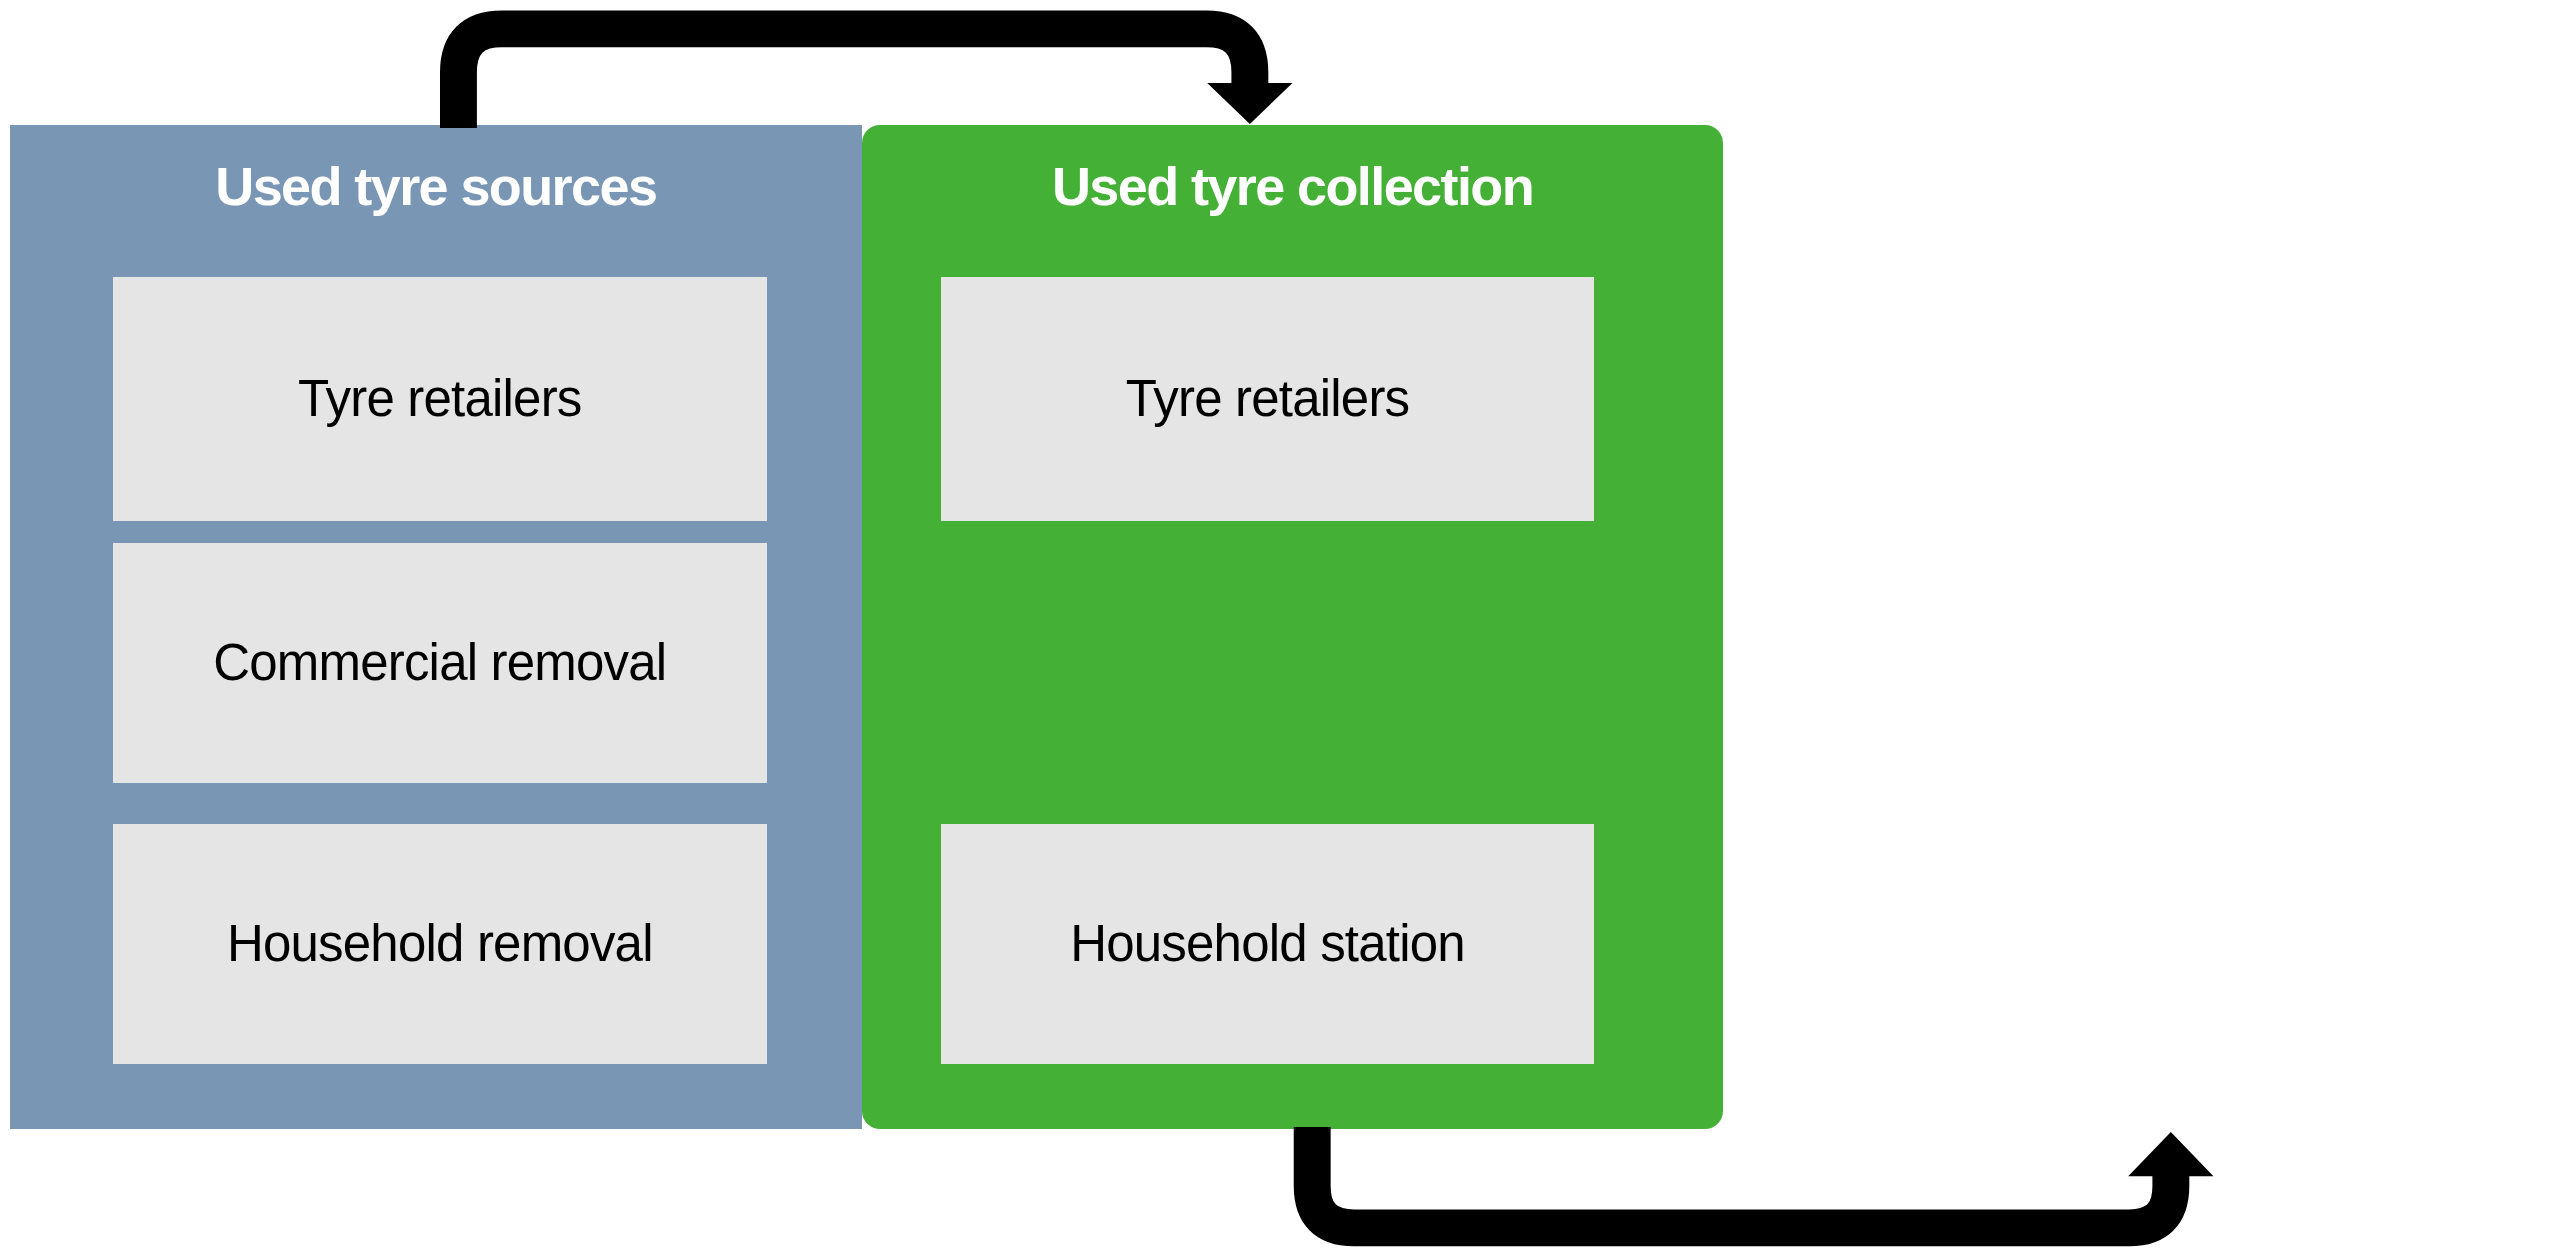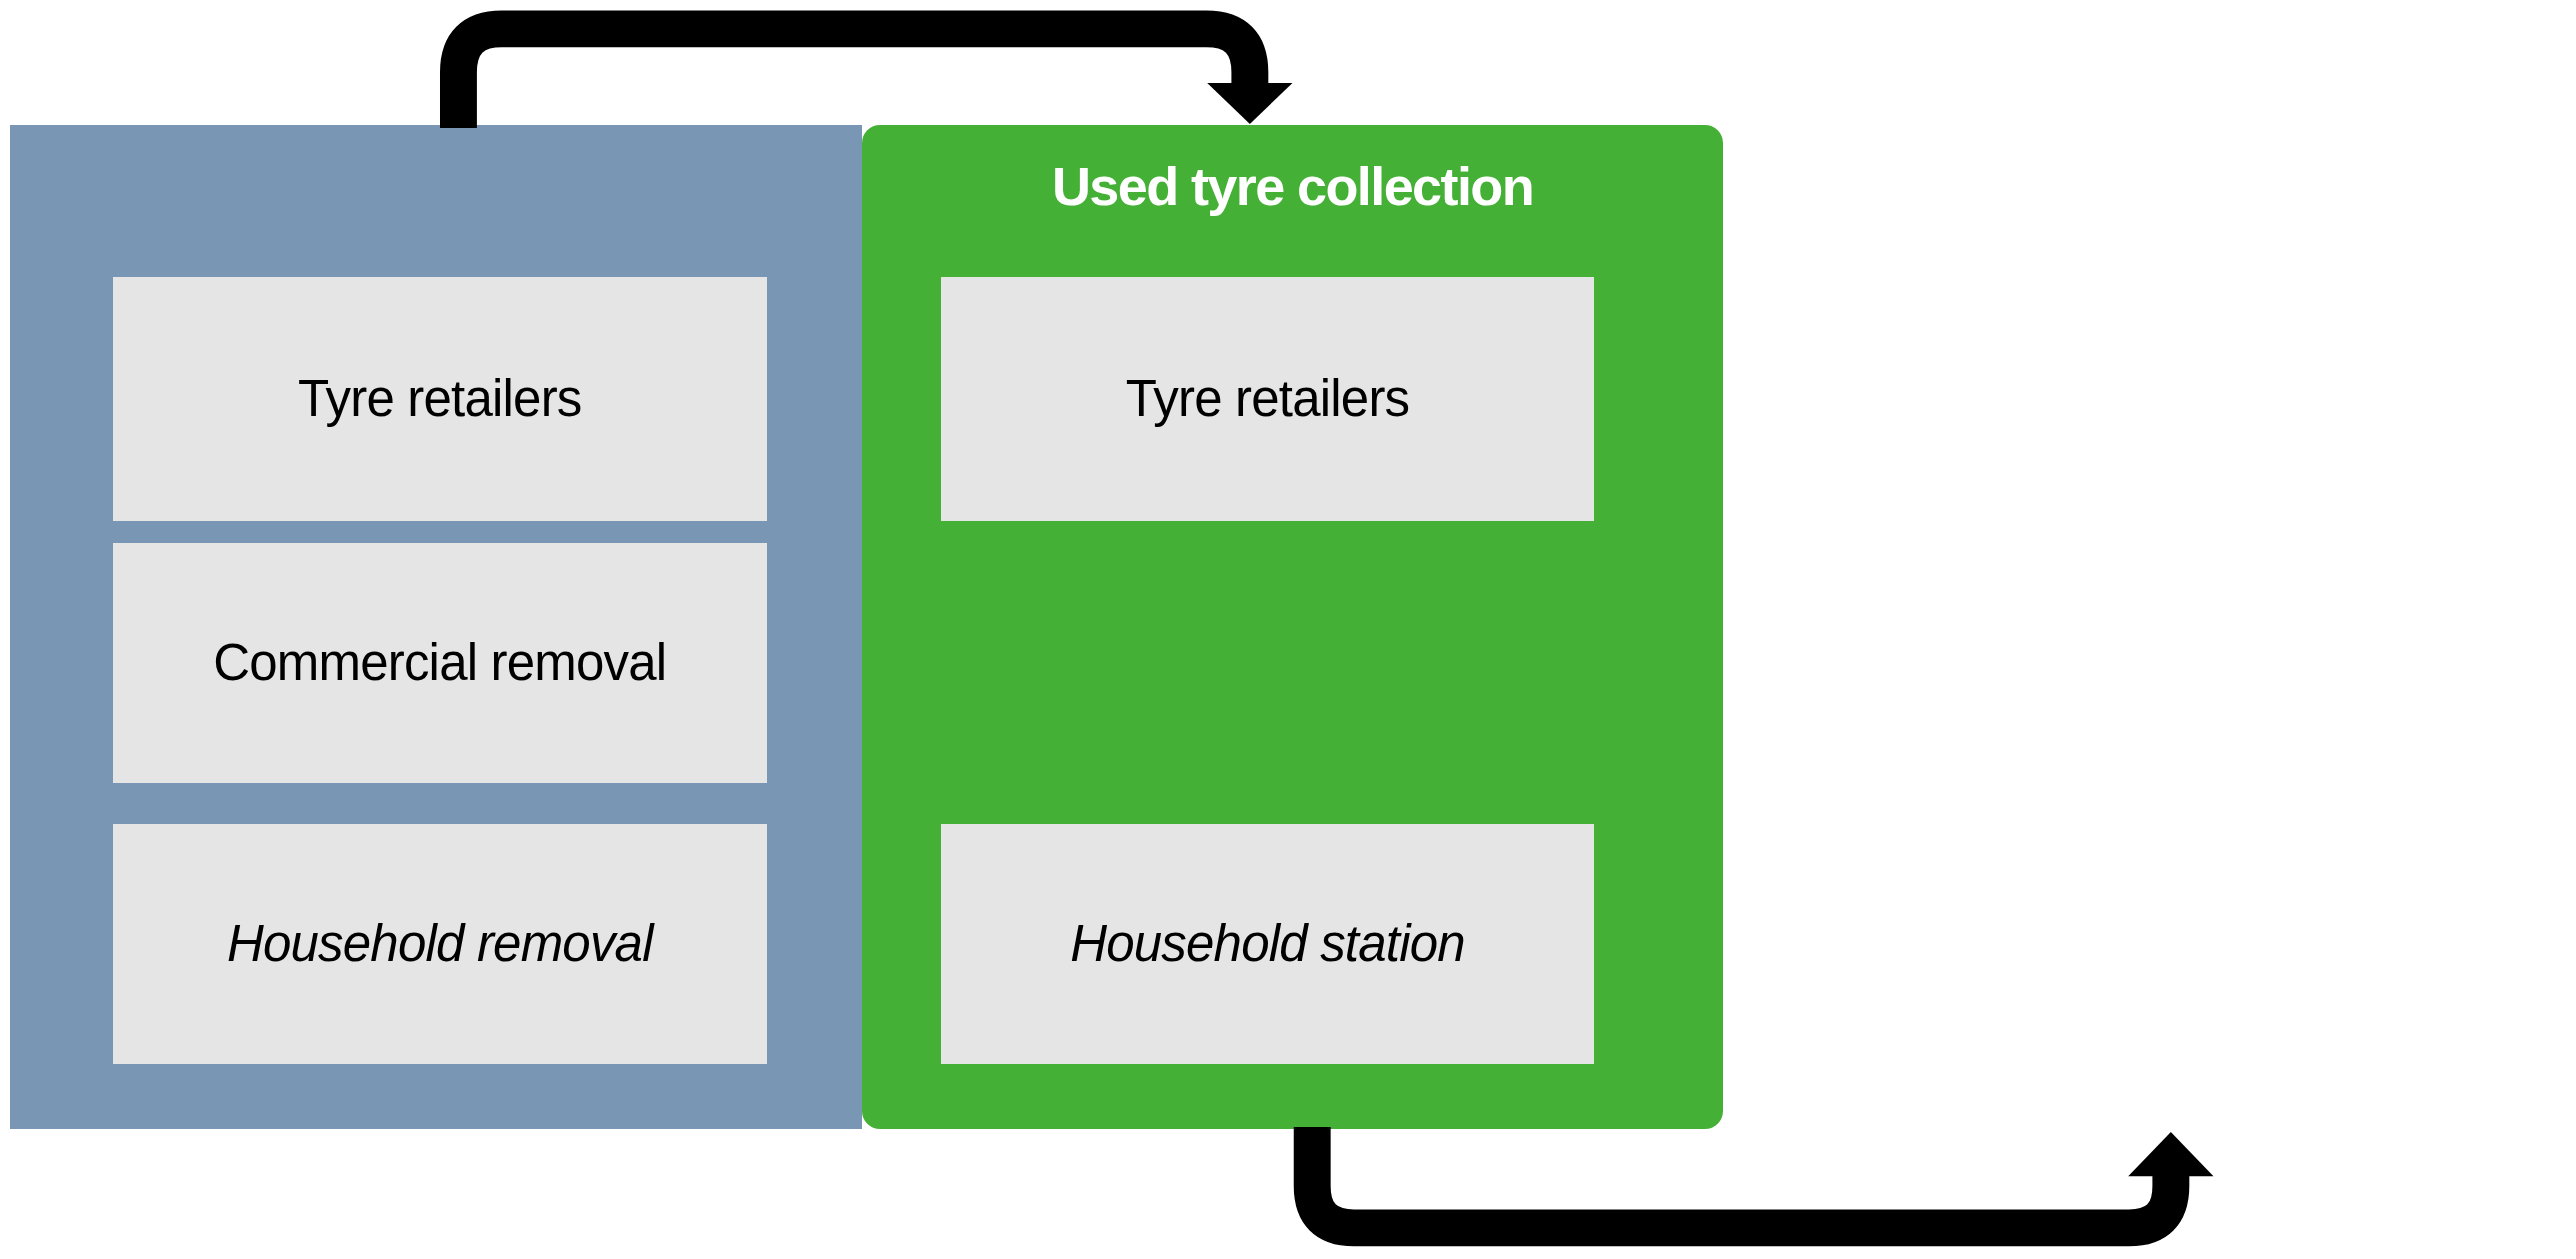--- a/index.html
+++ b/index.html
@@ -54,35 +54,36 @@
     font-size: 51px;
     letter-spacing: -0.8px;
     line-height: 1.28;
     color: #000000;
   }
   .col-sources .box     { left: 103px; width: 654px; }
   .col-collection .box  { left: 79px;  width: 653px; }
   .col-application .box { left: 93px; width: 654px; }
   .row-a { top: 152px; height: 244px; }
   .row-b { top: 418px; height: 240px; justify-content: center; }
-  .row-c { top: 699px; height: 240px; font-style: italic; }
+  .row-c { top: 699px; height: 240px; }
   .row-d { top: 253px; height: 244px; }
   .row-e { top: 586px; height: 246px; }
   .arrow-line {
     fill: none;
     stroke-width: 45;
     stroke-linecap: butt;
   }
 </style>
 </head>
 <body>
 
 <div class="canvas">
 
   <section class="col col-sources" style="background-color: rgb(121, 151, 181);">
+    <h2 class="col-title">Used tyre sources</h2>
     <div class="box row-a">
       <span>Tyre retailers</span>
     </div>
     <div class="box row-b">
       <span>Commercial removal</span>
     </div>
     <div class="box row-c">
       <span>Household removal</span>
     </div>
   </section>

